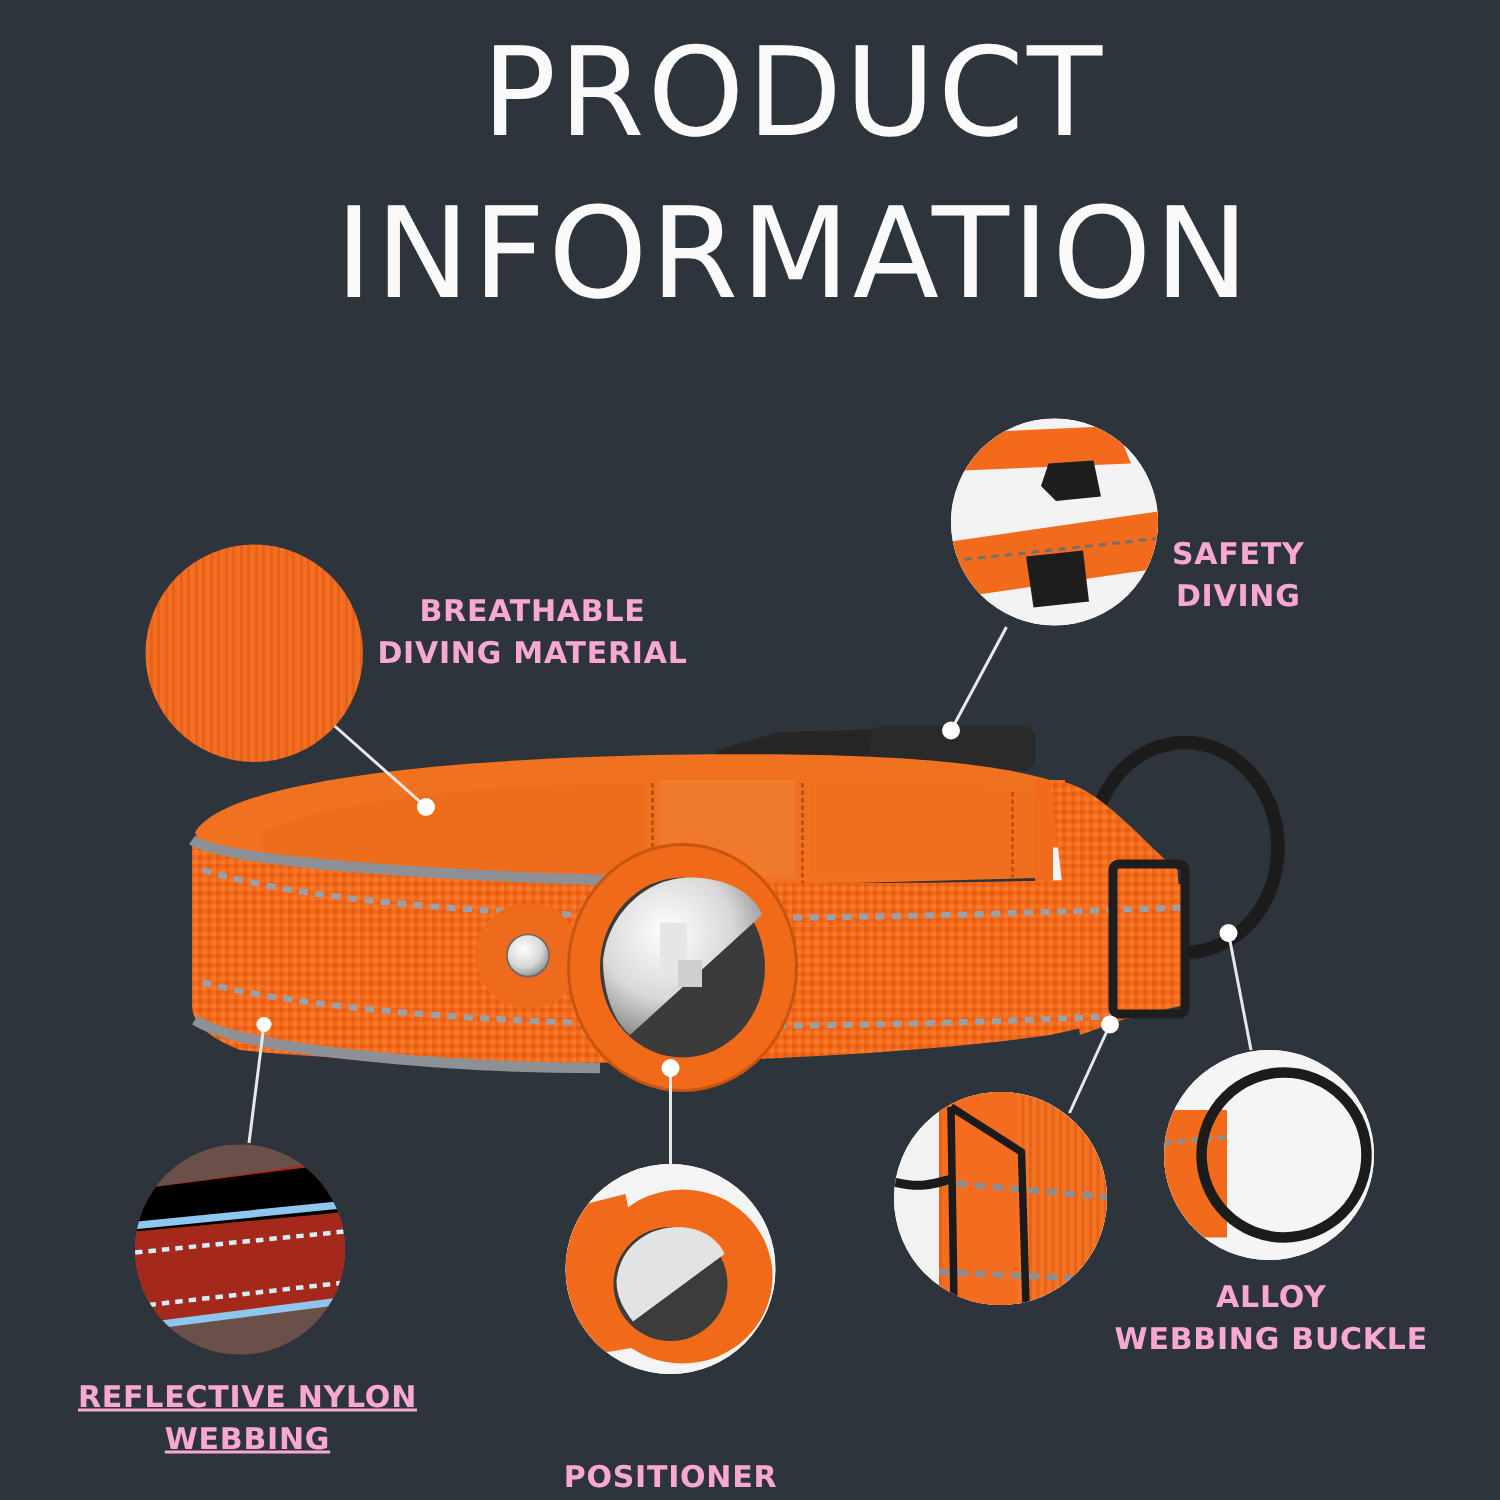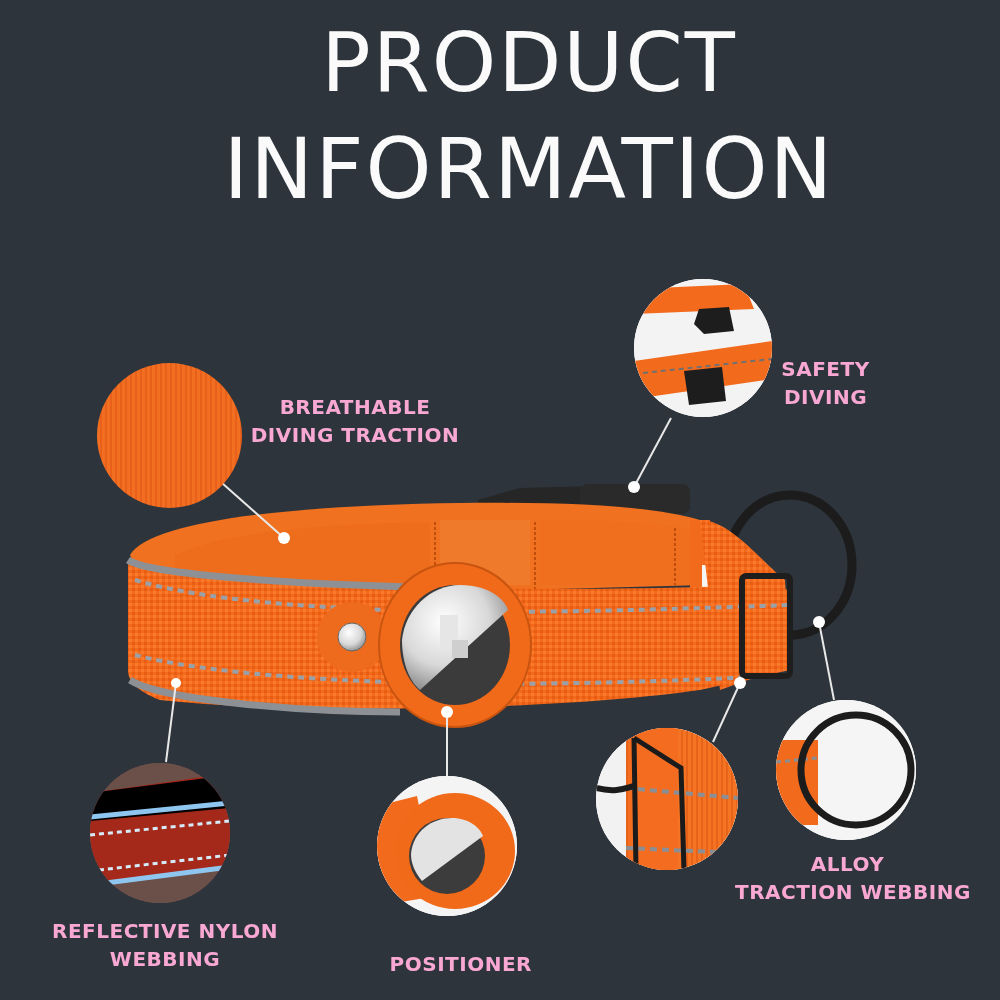--- a/index.html
+++ b/index.html
@@ -111,21 +111,21 @@
     <circle cx="447" cy="712" r="6"></circle>
     <circle cx="740" cy="683" r="6"></circle>
     <circle cx="819" cy="622" r="6"></circle>
   </g>
 </svg>
 
 <div class="circle" style="left:97px; top:363px; width:145px; height:145px; background: repeating-linear-gradient(90deg, #f26f21 0 3px, #e8601a 3px 5px);">
 </div>
 <div class="label" style="left:245px; top:393px; width:220px;">
   <div>BREATHABLE</div>
-  <div>DIVING TRACTION</div>
+  <div>DIVING MATERIAL</div>
 </div>
 
 <div class="circle" style="left:634px; top:279px; width:138px; height:138px;">
   <svg width="138" height="138">
     <rect x="0" y="0" width="138" height="138" fill="#f3f3f3"></rect>
     <path d="M0 10 L110 5 L120 30 L0 35 Z" fill="#f36a1c"></path>
     <path d="M0 82 L138 62 L138 100 L0 120 Z" fill="#f26a1c"></path>
     <path d="M0 95 L138 80" stroke="#707070" stroke-width="2" stroke-dasharray="5 4"></path>
     <path d="M65 30 L95 28 L100 52 L70 55 L60 45 Z" fill="#1d1d1d"></path>
     <path d="M50 92 L88 88 L92 122 L55 126 Z" fill="#1d1d1d"></path>
@@ -140,35 +140,35 @@
   <svg width="140" height="140">
     <rect x="0" y="0" width="140" height="140" fill="#6b5049"></rect>
     <path d="M0 30 L140 10 L140 105 L0 120 Z" fill="#a5291a"></path>
     <path d="M0 30 L140 12 L140 45 L0 58 Z" fill="repeating-linear-gradient(#000,#000)"></path>
     <path d="M0 54 L140 40" stroke="#8ec6f0" stroke-width="5"></path>
     <path d="M0 72 L140 58" stroke="#d6ecfb" stroke-width="3" stroke-dasharray="5 4"></path>
     <path d="M0 108 L140 92" stroke="#d6ecfb" stroke-width="3" stroke-dasharray="5 4"></path>
     <path d="M0 122 L140 104" stroke="#8ec6f0" stroke-width="5"></path>
   </svg>
 </div>
-<div class="label" style="left:45px; top:917px; width:240px;">
+<div class="label" style="left:45px; top:917px; width:240px;text-decoration:underline;">
   <div>REFLECTIVE NYLON</div>
   <div>WEBBING</div>
 </div>
 
 <div class="circle" style="left:377px; top:776px; width:140px; height:140px;">
   <svg width="140" height="140">
     <rect x="0" y="0" width="140" height="140" fill="#f4f4f4"></rect>
     <path d="M0 30 L40 20 L60 120 L0 130 Z" fill="#f26a1c"></path>
     <ellipse cx="78" cy="75" rx="60" ry="58" fill="#f06a1a"></ellipse>
     <ellipse cx="70" cy="80" rx="38" ry="38" fill="#3c3c3c"></ellipse>
     <path d="M34 78 C36 55, 55 42, 75 42 C92 42, 103 52, 106 60 L45 105 C38 96, 34 88, 34 78 Z" fill="#e3e3e3"></path>
   </svg>
 </div>
-<div class="label" style="left:362px; top:950px; width:170px;text-align:right;">
+<div class="label" style="left:362px; top:970px; width:170px;">
   <div>POSITIONER</div>
 </div>
 
 <div class="circle" style="left:596px; top:728px; width:142px; height:142px;">
   <svg width="142" height="142">
     <rect x="0" y="0" width="142" height="142" fill="#f2f2f2"></rect>
     <rect x="30" y="0" width="112" height="142" fill="url(#ribs)"></rect>
     <rect x="32" y="0" width="50" height="142" fill="#f36c1f"></rect>
     <path d="M30 60 L142 70" stroke="#8a8f96" stroke-width="4" stroke-dasharray="7 5"></path>
     <path d="M30 120 L142 125" stroke="#8a8f96" stroke-width="4" stroke-dasharray="7 5"></path>
@@ -183,14 +183,14 @@
 <div class="circle" style="left:776px; top:700px; width:140px; height:140px;">
   <svg width="140" height="140">
     <rect x="0" y="0" width="140" height="140" fill="#f5f5f5"></rect>
     <rect x="0" y="40" width="42" height="85" fill="#f26a1c"></rect>
     <path d="M0 62 L42 58" stroke="#8a8f96" stroke-width="3" stroke-dasharray="5 4"></path>
     <ellipse cx="80" cy="70" rx="55" ry="55" fill="none" stroke="#1c1c1c" stroke-width="7"></ellipse>
   </svg>
 </div>
 <div class="label" style="left:735px; top:850px; width:225px;">
   <div>ALLOY</div>
-  <div>TRACTION WEBBING</div>
+  <div>WEBBING BUCKLE</div>
 </div>
 
 </body></html>

